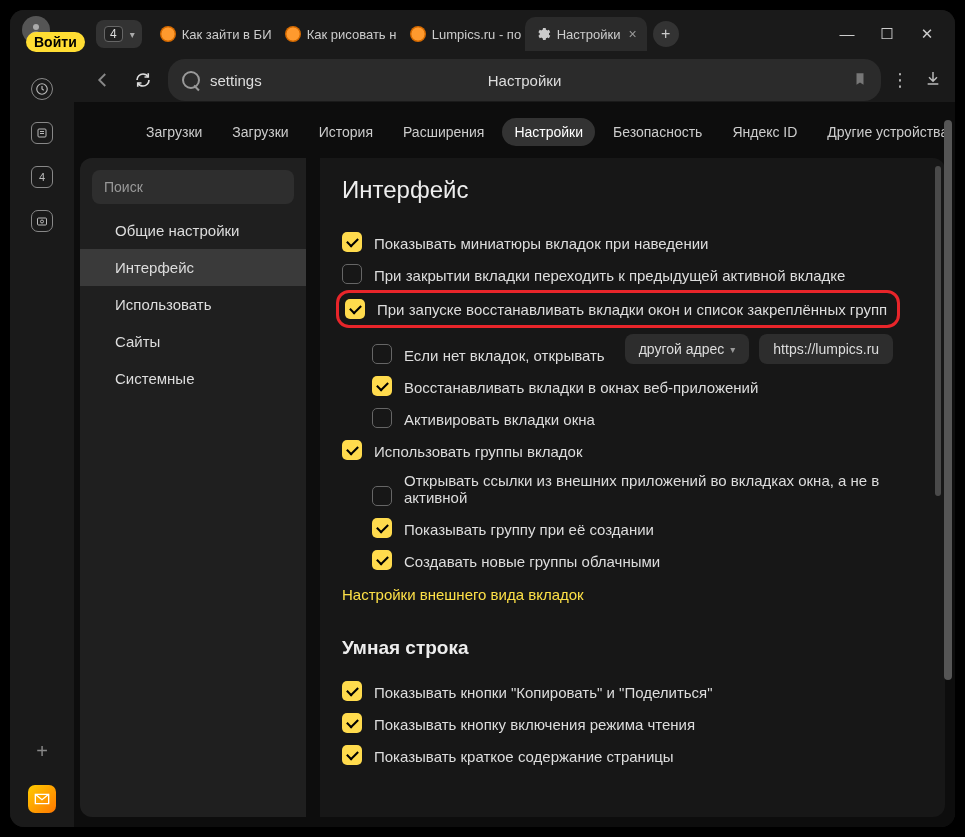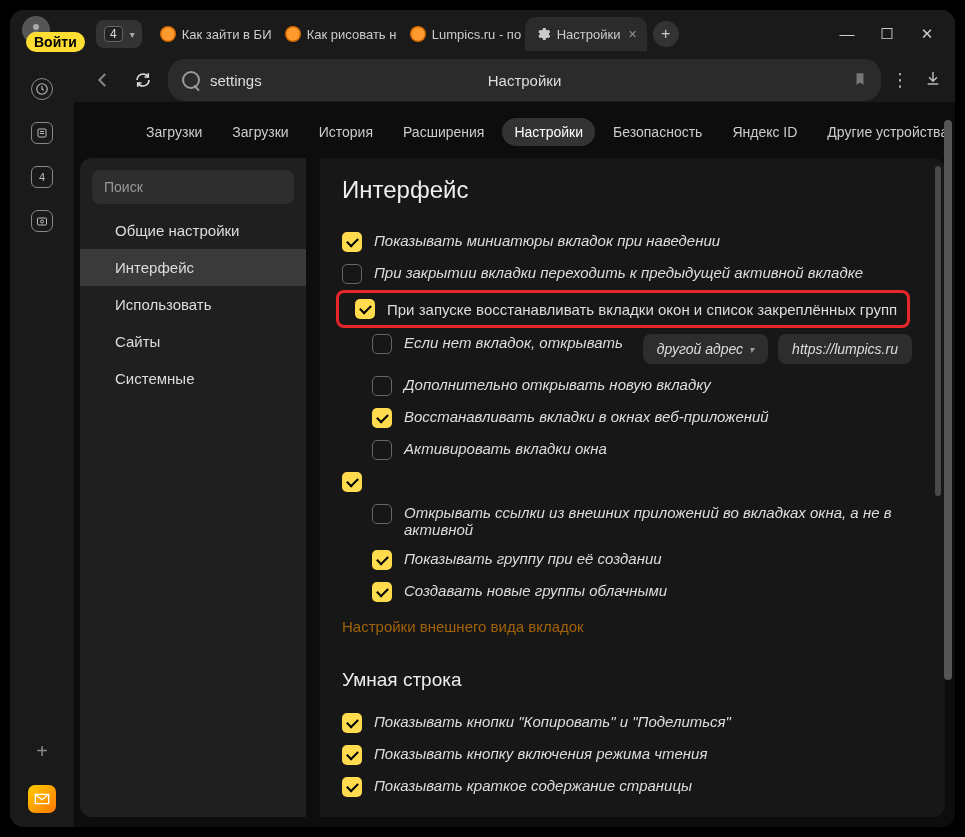--- a/index.html
+++ b/index.html
@@ -55,36 +55,36 @@
 
 .body { flex:1; display:flex; overflow:hidden; padding:0 10px 10px 6px; gap:14px;}
 
 .sidenav { width:226px; background:#1f1f1f; border-radius:12px 0 0 12px; display:flex; flex-direction:column; padding:8px 0; overflow:hidden;}
 .sidenav .search { margin:4px 12px 8px; background:#2e2e2e; border-radius:8px; padding:9px 12px; color:#999; font-size:14px;}
 .sidenav .sitem { padding:10px 35px; color:#ddd; font-size:15px; cursor:pointer;}
 .sidenav .sitem.active { background:#3a3a3a; }
 
 .main { flex:1; background:#171717; border-radius:0 12px 12px 0; padding:18px 0 18px 22px; overflow-y:auto; position:relative;}
 .main h1 { color:#eee; font-size:24px; font-weight:normal; margin-bottom:22px;}
-.main h2 { color:#eee; font-size:19px; font-weight:normal; margin:30px 0 16px;}
-
-.opt { display:flex; align-items:flex-start; gap:12px; padding:6px 0; color:#ddd; font-size:15px;font-style:italic;}
+.main h2 { color:#eee; font-size:19px; font-weight:bold; margin:30px 0 16px;}
+
+.opt { display:flex; align-items:flex-end; gap:12px; padding:6px 0; color:#ddd; font-size:15px;}
 .opt.indent1 { margin-left:30px; }
 .cb { width:20px; height:20px; border-radius:5px; flex-shrink:0; display:flex; align-items:center; justify-content:center; }
 .cb.checked { background:#ffdb4d; }
 .cb.checked::after { content:""; width:5px; height:9px; border:solid #000; border-width:0 2.5px 2.5px 0; transform:rotate(45deg) translate(-1px,-1px);}
 .cb.unchecked { border:1.5px solid #666; }
 
-.highlight-row { border:3px solid #e8252a; border-radius:8px; padding:6px 10px 6px 16px; margin-left:-6px; display:inline-flex; align-items:center; gap:12px;}
+.highlight-row { border:3px solid #e8252a; border-radius:13px; padding:6px 10px 6px 6px; margin-left:-6px; display:inline-flex; align-items:center; gap:12px;}
 
 .inline-controls { display:inline-flex; align-items:center; gap:10px; margin-left:8px;}
 .pill { background:#2d2d2d; color:#ddd; padding:7px 14px; border-radius:8px; font-size:14px; display:flex; align-items:center; gap:6px;}
 .pill .chev { font-size:10px; color:#999;}
 
-.link { color:#a16207; font-size:15px; padding:10px 0 4px; display:inline-block;}
+.link { color:#fde047; font-size:15px; padding:10px 0 4px; display:inline-block;}
 
 .scrolltrack { position:absolute; right:4px; top:8px; bottom:8px; width:6px; }
 .scrollthumb { position:absolute; right:0; width:6px; background:#4a4a4a; border-radius:3px;}
 .outer-scrollthumb { position:absolute; right:3px; width:8px; background:#555; border-radius:4px;}
 
 .main::-webkit-scrollbar{width:0;}
 </style>
 </head>
 <body>
 
@@ -235,34 +235,31 @@
           <span>Если нет вкладок, открывать</span>
           <span class="inline-controls">
             <span class="pill">
                 <span>другой адрес</span>
                 <span class="chev">▾</span>
               </span>
             <span class="pill">https://lumpics.ru</span>
           </span>
         </div>
         <div class="opt indent1">
-            <span class="cb unchecked"></span>
-            <span>Дополнительно открывать новую вкладку</span>
-          </div>
-        <div class="opt indent1">
             <span class="cb checked"></span>
             <span>Восстанавливать вкладки в окнах веб-приложений</span>
           </div>
         <div class="opt indent1">
             <span class="cb unchecked"></span>
             <span>Активировать вкладки окна</span>
           </div>
 
         <div class="opt">
             <span class="cb checked"></span>
+            <span>Использовать группы вкладок</span>
           </div>
         <div class="opt indent1">
             <span class="cb unchecked"></span>
             <span>Открывать ссылки из внешних приложений во вкладках окна, а не в активной</span>
           </div>
         <div class="opt indent1">
             <span class="cb checked"></span>
             <span>Показывать группу при её создании</span>
           </div>
         <div class="opt indent1">

